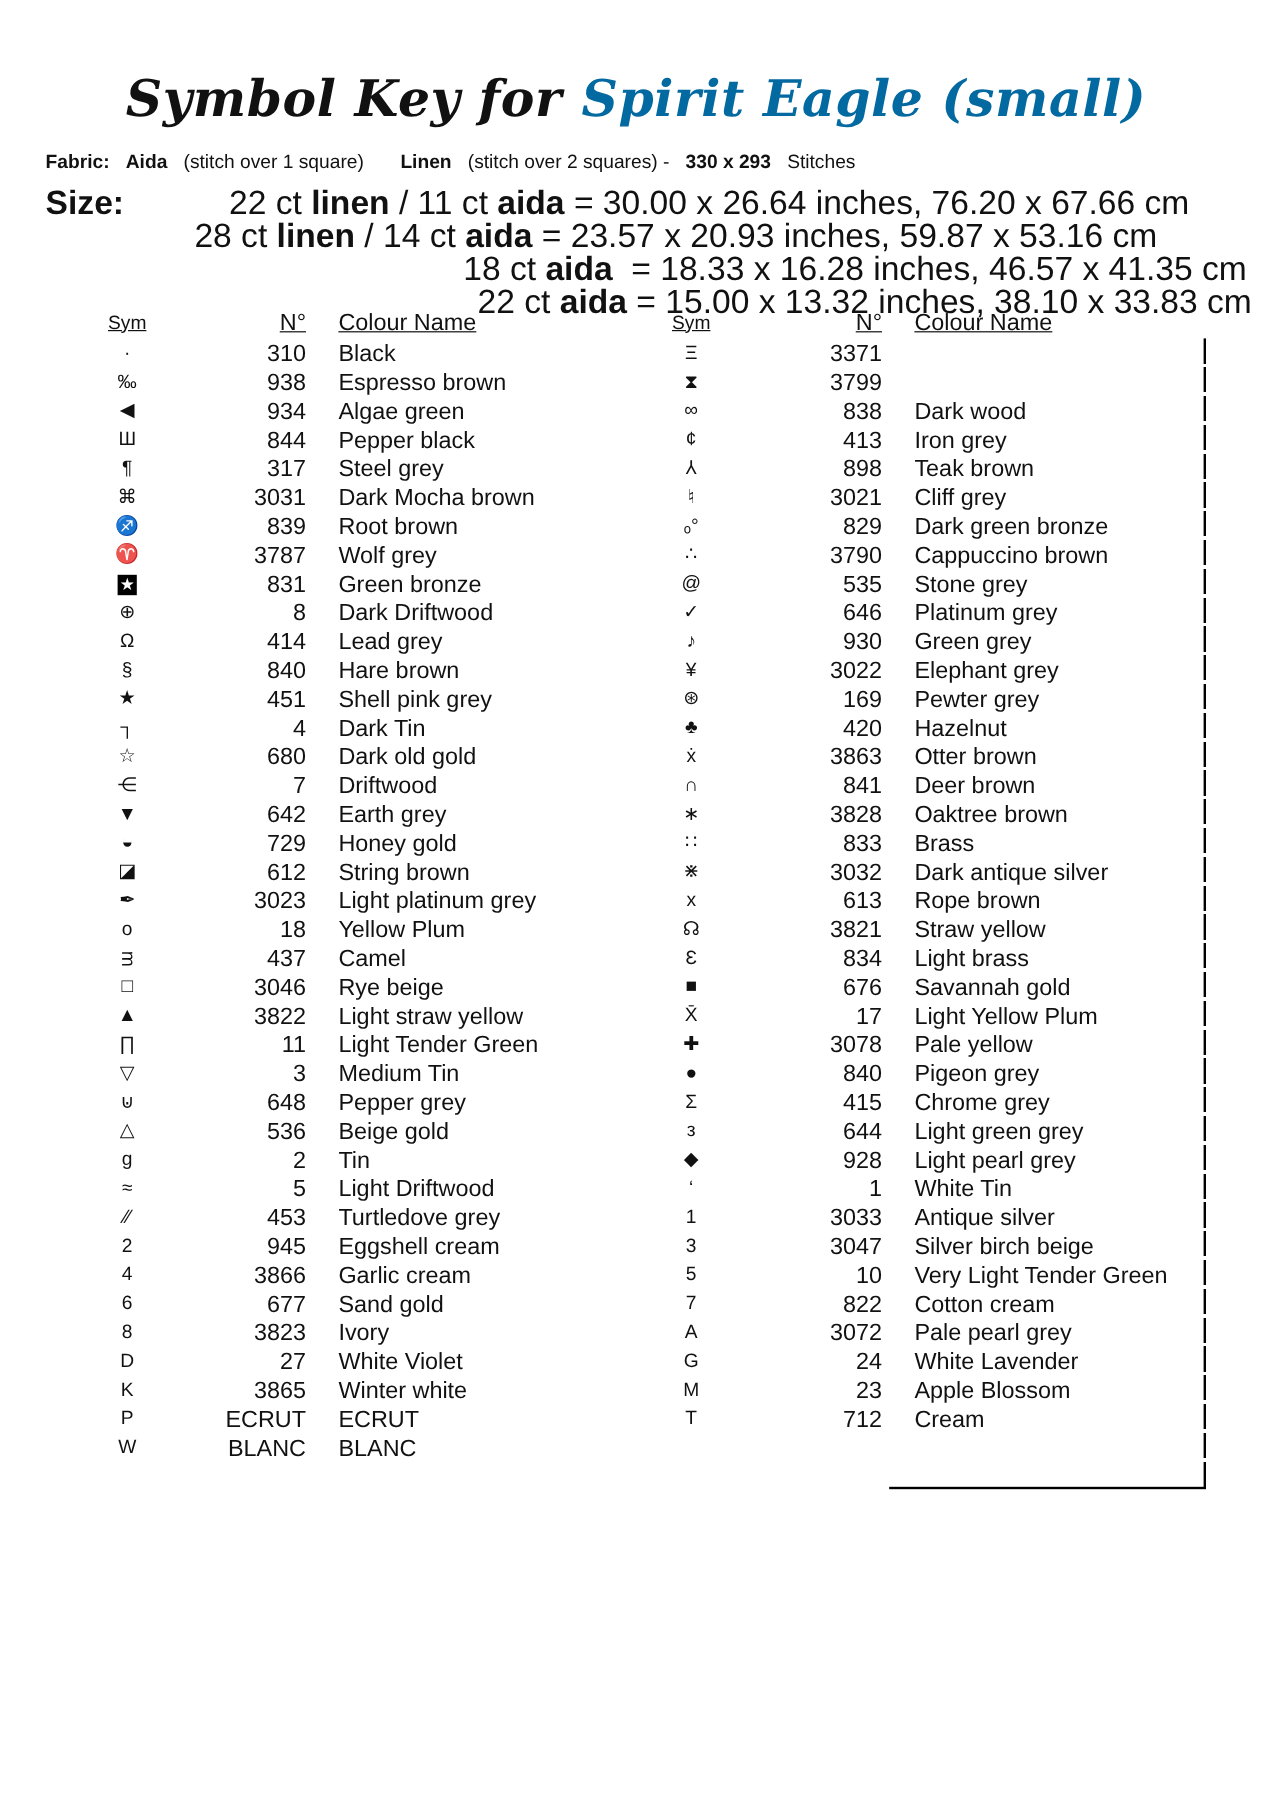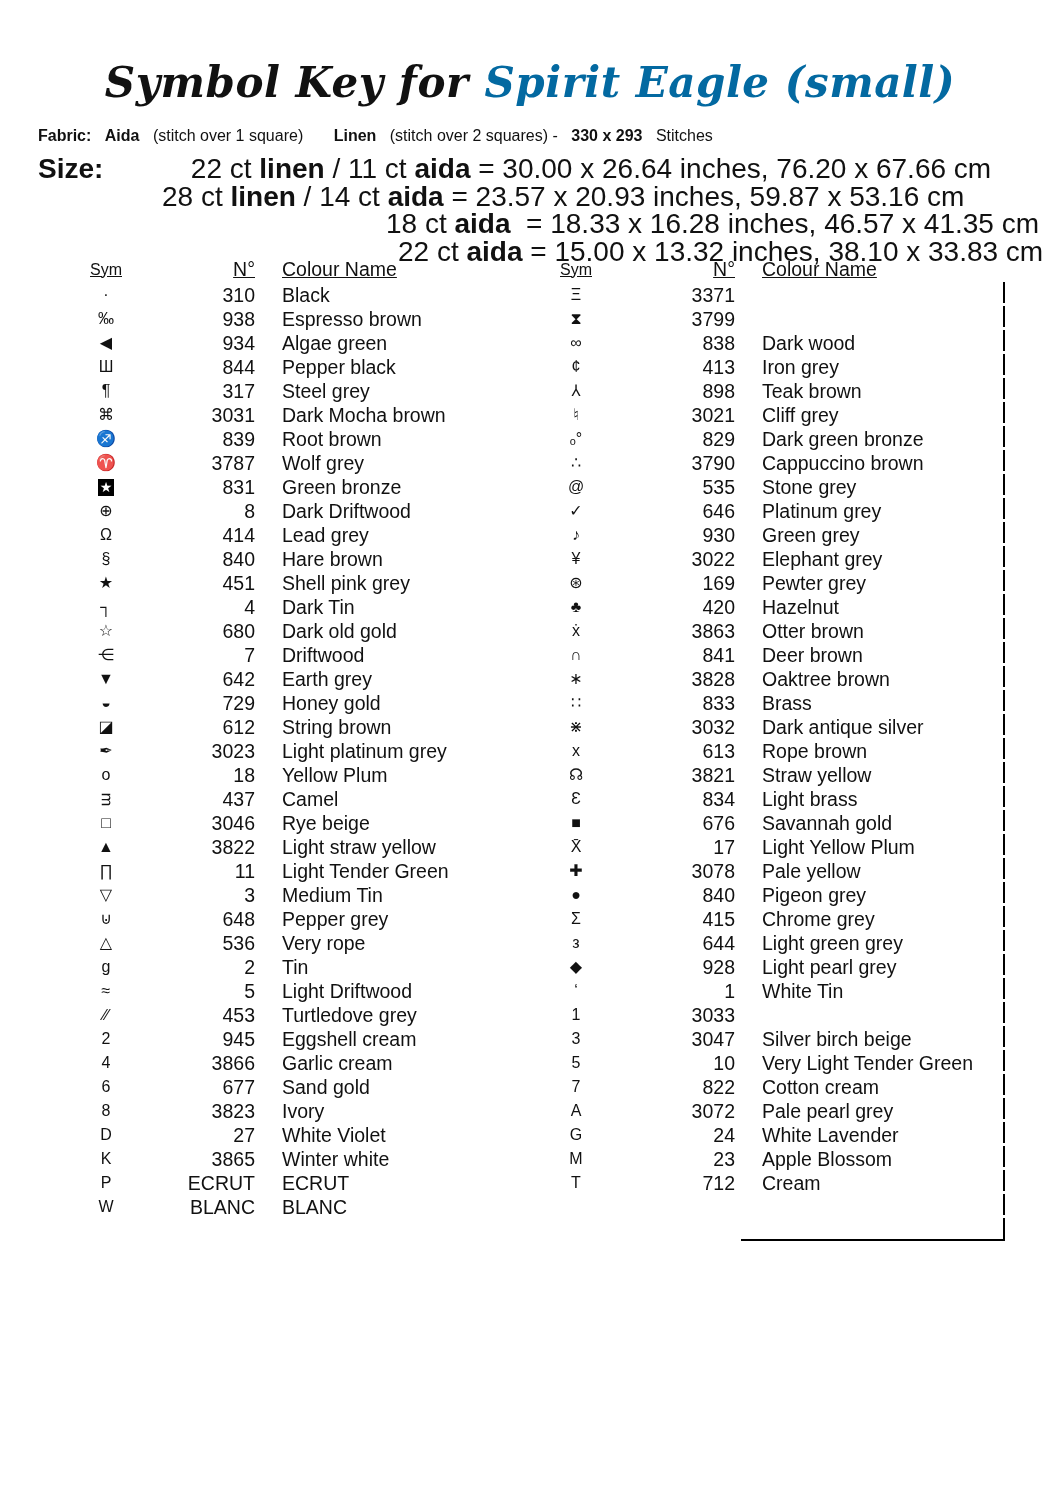--- a/index.html
+++ b/index.html
@@ -235,21 +235,21 @@
 
         <div class="row">
           <span class="sym"><span class="g">⊍</span></span>
           <span class="num">648</span>
           <span class="name">Pepper grey</span>
         </div>
 
         <div class="row">
           <span class="sym"><span class="g">△</span></span>
           <span class="num">536</span>
-          <span class="name">Very rope</span>
+          <span class="name">Beige gold</span>
         </div>
 
         <div class="row">
           <span class="sym"><span class="g">g</span></span>
           <span class="num">2</span>
           <span class="name">Tin</span>
         </div>
 
         <div class="row">
           <span class="sym"><span class="g">≈</span></span>
@@ -495,20 +495,21 @@
 
         <div class="row">
           <span class="sym"><span class="g">‘</span></span>
           <span class="num">1</span>
           <span class="name">White Tin</span>
         </div>
 
         <div class="row">
           <span class="sym"><span class="g">1</span></span>
           <span class="num">3033</span>
+          <span class="name">Antique silver</span>
         </div>
 
         <div class="row">
           <span class="sym"><span class="g">3</span></span>
           <span class="num">3047</span>
           <span class="name">Silver birch beige</span>
         </div>
 
         <div class="row">
           <span class="sym"><span class="g">5</span></span>

